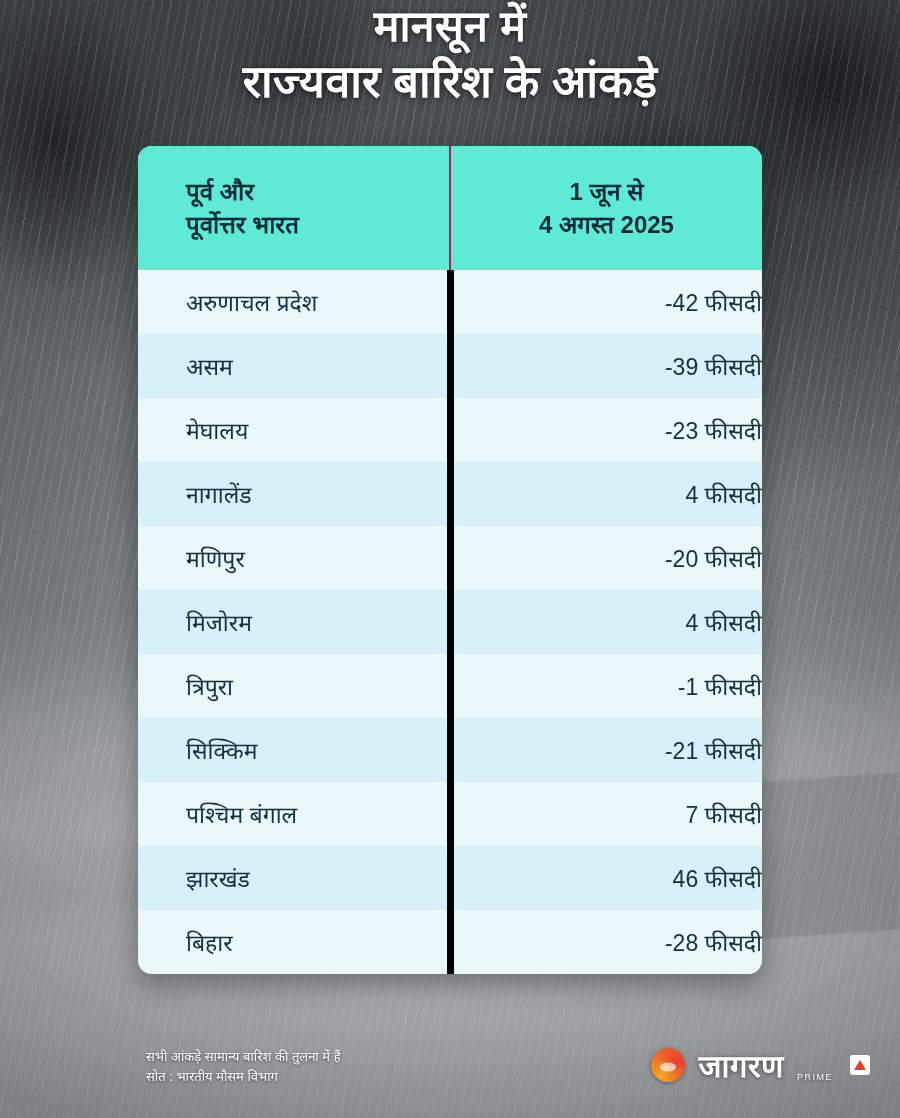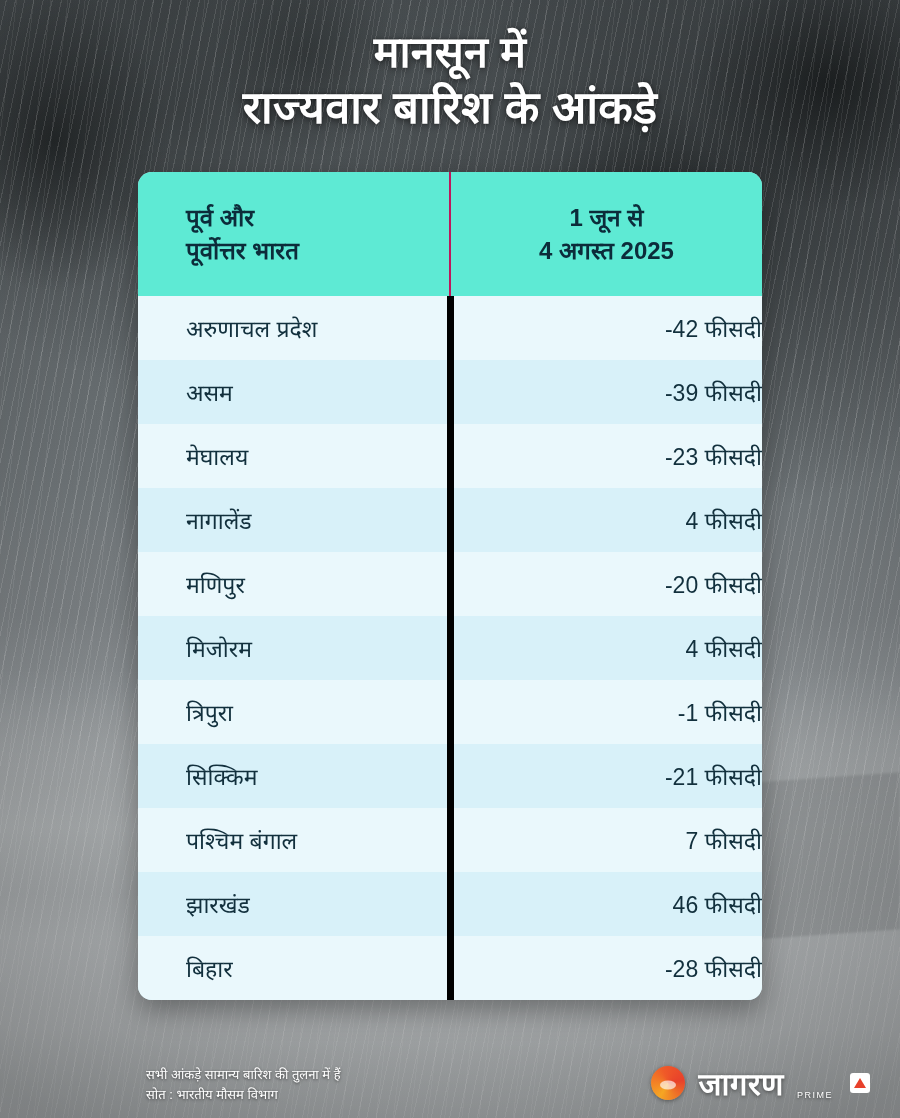--- a/index.html
+++ b/index.html
@@ -84,21 +84,20 @@
     position: relative;
     z-index: 5;
     width: 900px;
     height: 1118px;
     display: flex;
     flex-direction: column;
     align-items: center;
   }
 
   .headline {
-    margin-top: 26px;
     text-align: center;
     color: #ffffff;
     font-weight: bold;
     line-height: 1.25;
     text-shadow: 0 2px 7px rgba(0,0,0,0.55), 0 0 2px rgba(0,0,0,0.4);
     font-size: 43px;
     letter-spacing: 0.2px;
   }
   .headline .line1 { display: block; }
   .headline .line2 { display: block; font-size: 45px; }
@@ -155,21 +154,21 @@
     margin-top: 9px;
   }
   tbody td.c-value {
     text-align: right;
     border-left: 7px solid #000000;
     margin-top: 20px;
   }
 
   .footer {
     position: absolute;
-    left: 0; right: 0; bottom: 14px;
+    left: 0; right: 0; bottom: 32px;
     display: flex;
     align-items: flex-end;
     justify-content: space-between;
     padding: 0 30px 0 146px;
   }
   .footnotes {
     color: #ffffff;
     font-size: 13px;
     line-height: 1.5;
     text-shadow: 0 1px 3px rgba(0,0,0,0.6);

